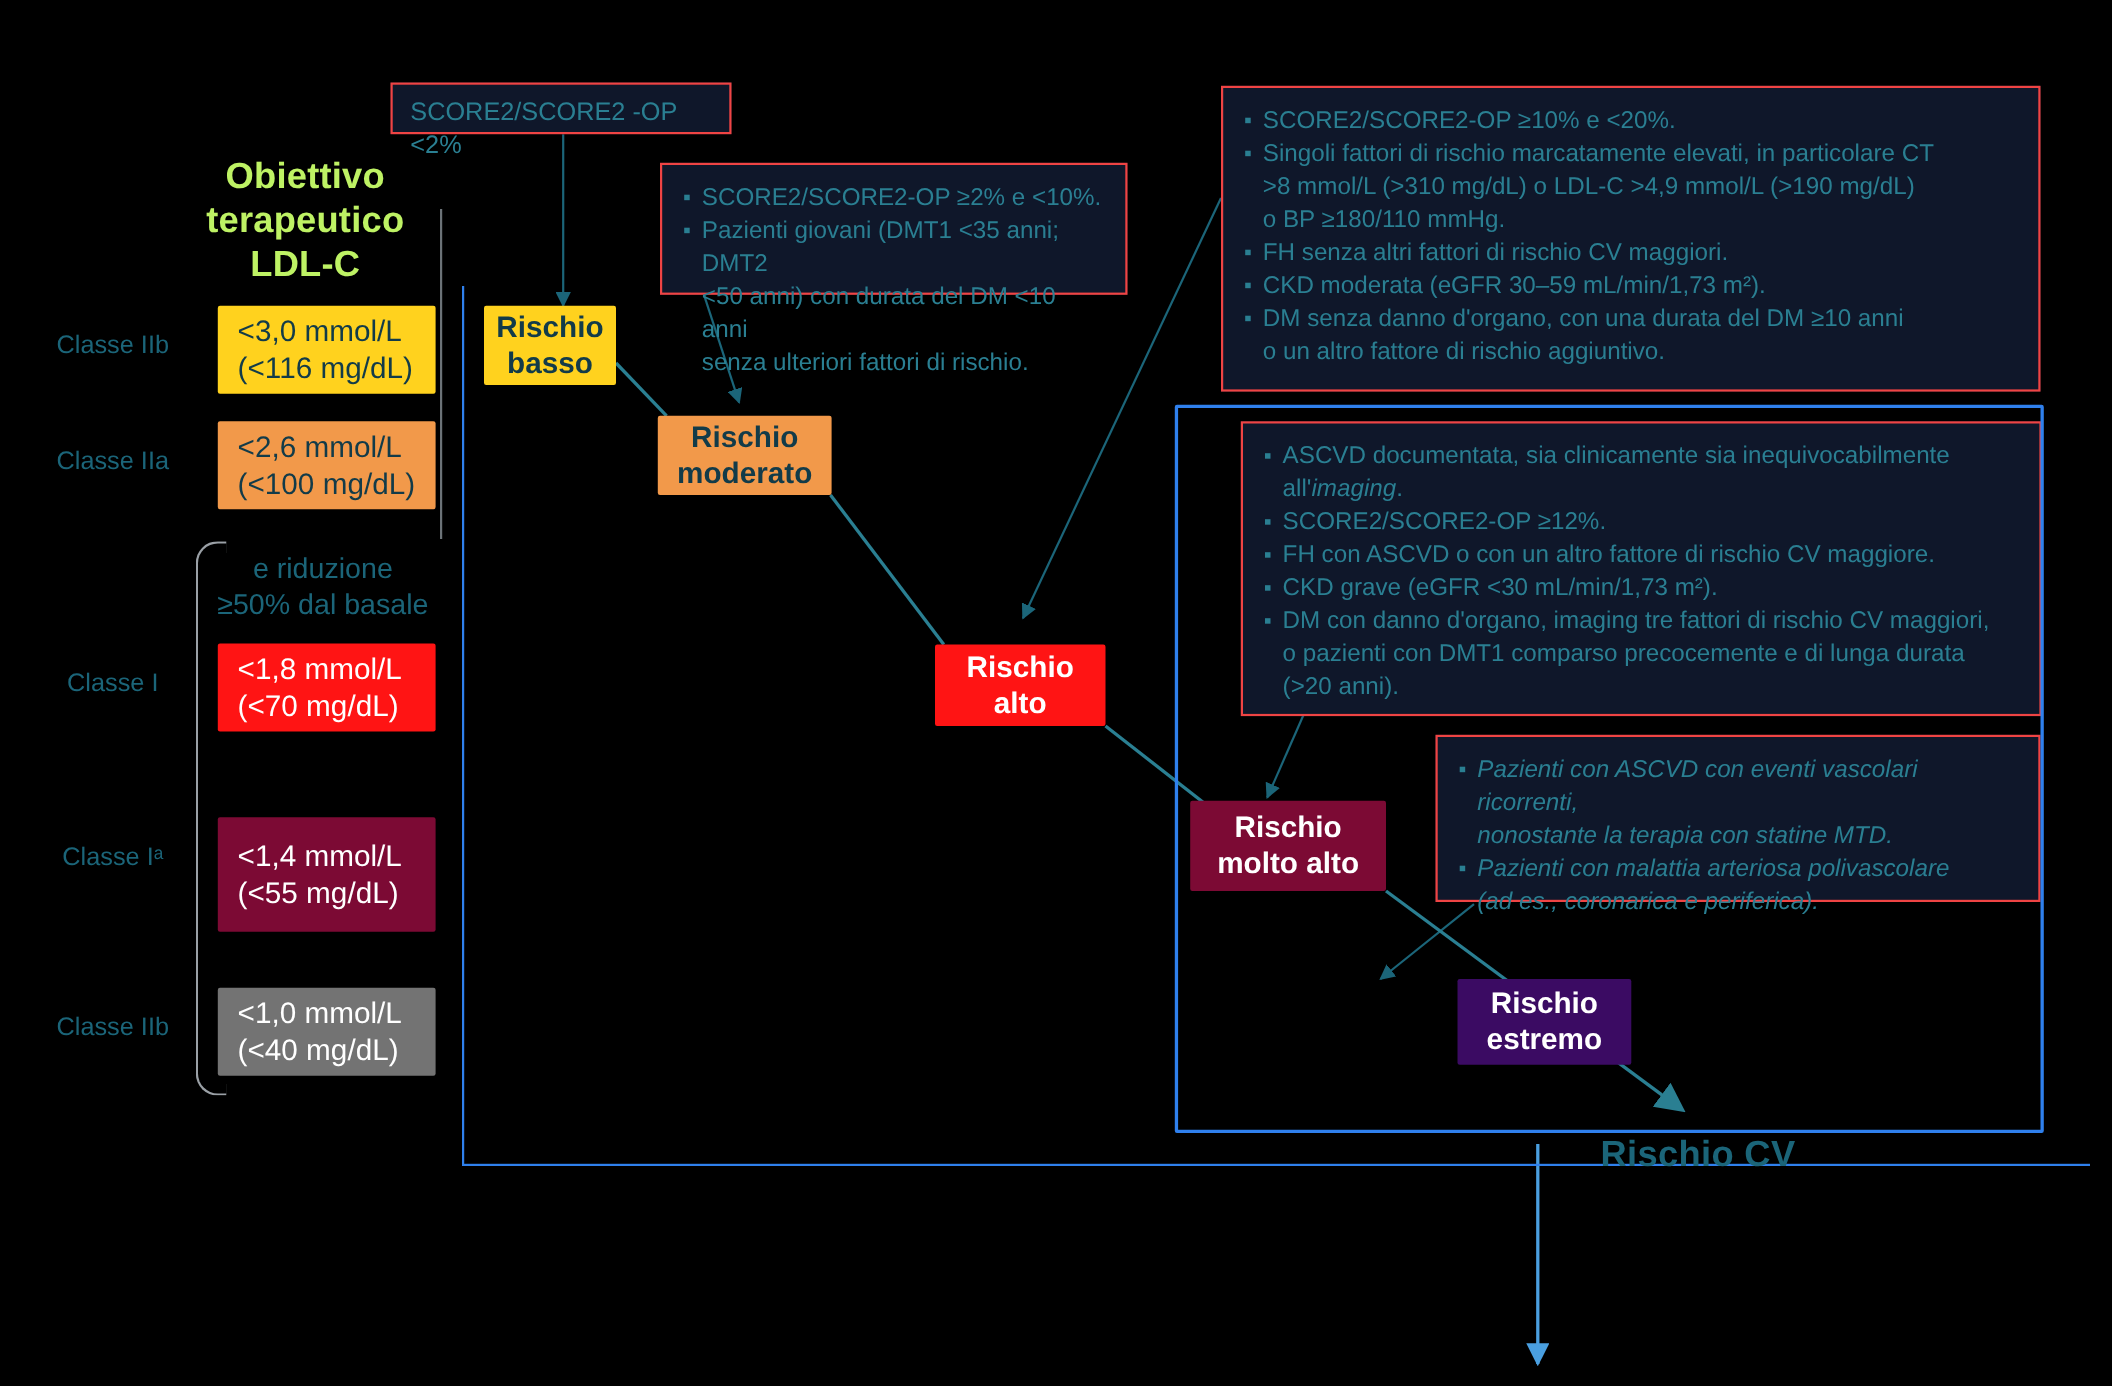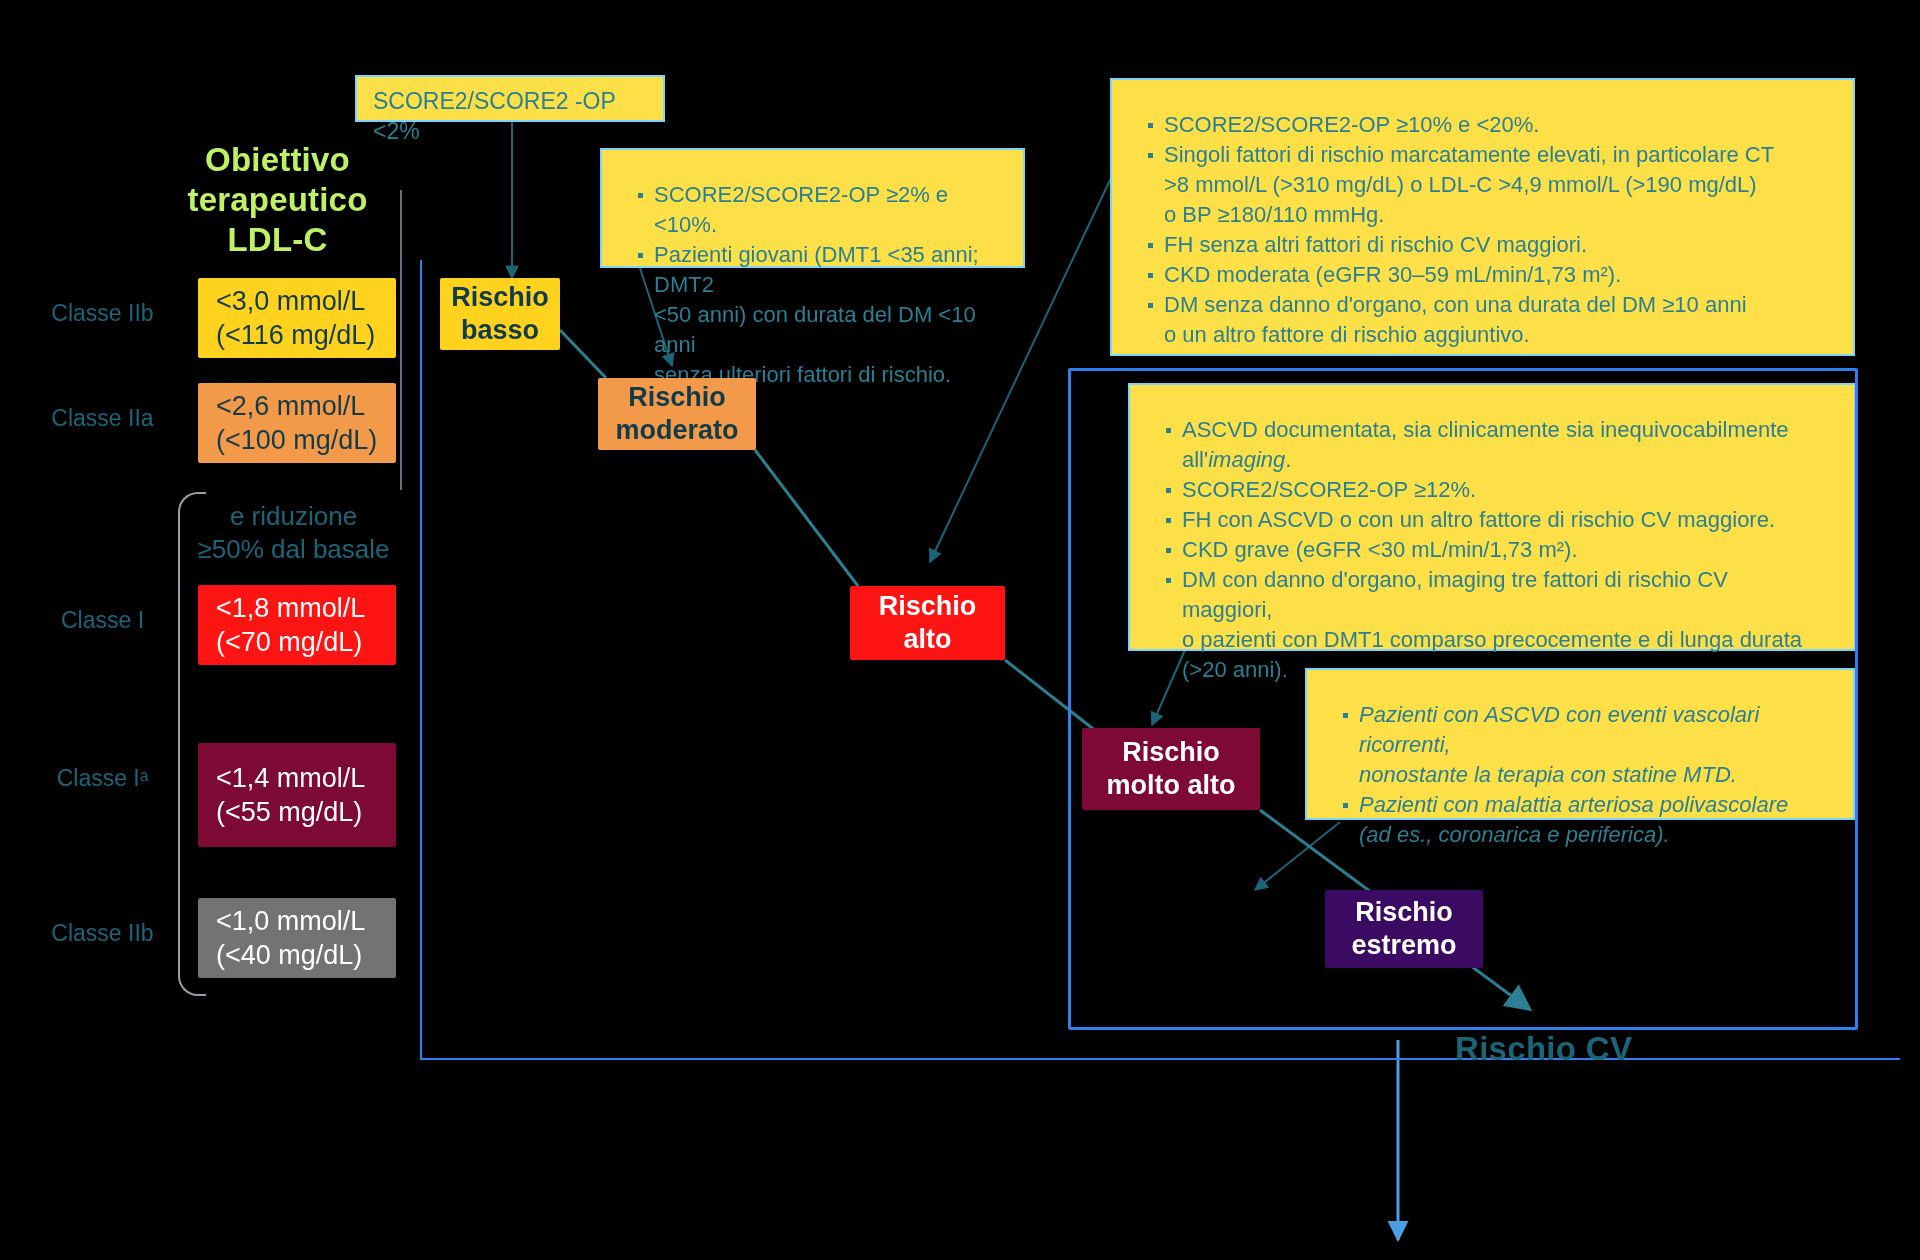--- a/index.html
+++ b/index.html
@@ -43,25 +43,25 @@
   .risk-node{
     position:absolute;border-radius:2px;
     display:flex;align-items:center;justify-content:center;text-align:center;
     font-weight:700;font-size:27px;line-height:33px;color:#fff;
     box-sizing:border-box;padding:6px 10px;
   }
   .risk-node.dark-text{color:#123b49;}
 
   
   .ann{
-    position:absolute;border:2px solid #7dd3fc;background:#fde047;
+    position:absolute;border:2px solid #ef4444;background:#0f172a;
     box-sizing:border-box;padding:14px 18px 14px 16px;
     font-size:22px;line-height:30px;color:#2a7f92;
   }
-  .ann ul{margin:16px;padding:0;list-style:none;}
+  .ann ul{margin:0;padding:0;list-style:none;}
   .ann li{position:relative;padding-left:20px;margin:0;}
   .ann li::before{
     content:"";position:absolute;left:4px;top:13px;width:5px;height:5px;
     background:#2a7f92;
   }
   .ann li.cont{padding-left:20px;}
   .ann li.cont::before{display:none;}
   .ann i{font-style:italic;}
 
   .ann.plain{padding:9px 16px;font-size:23px;line-height:30px;}

